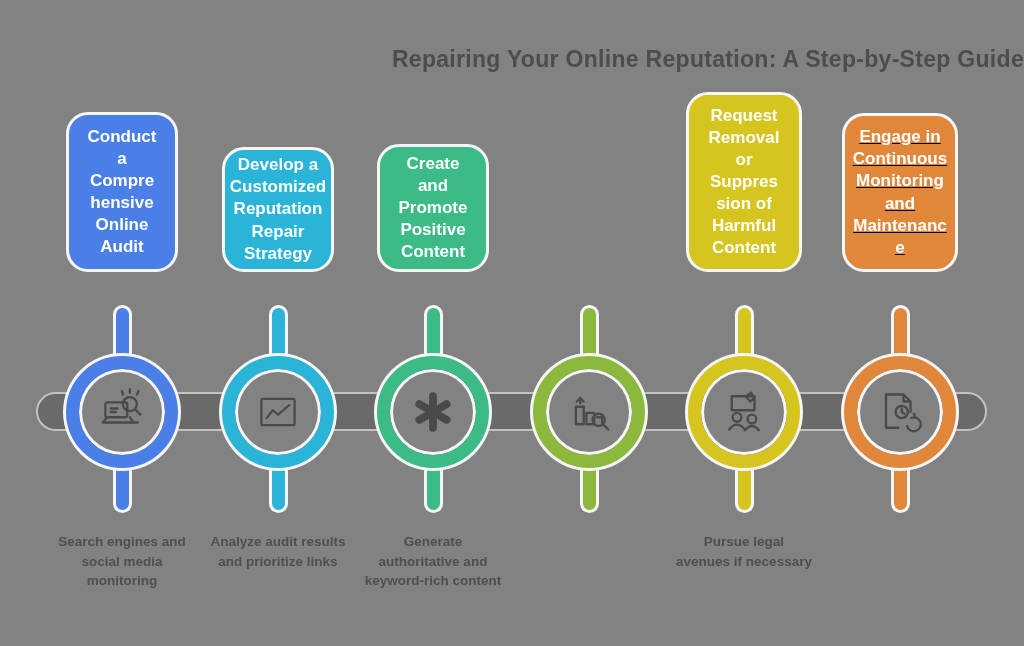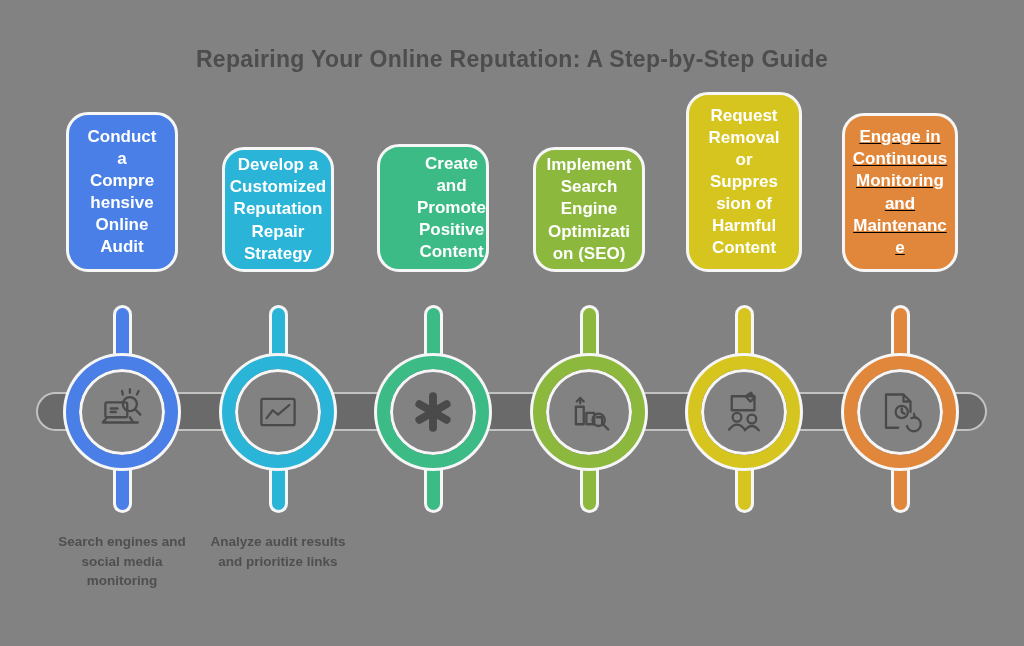--- a/index.html
+++ b/index.html
@@ -5,21 +5,21 @@
   html,body{margin:0;padding:0;}
   body{
     width:1024px;height:646px;position:relative;overflow:hidden;
     background:#828282;
     font-family:"Liberation Sans","DejaVu Sans",sans-serif;
   }
   .stage{position:absolute;inset:0;}
 
   .main-title{
     position:absolute;top:46px;left:0;width:100%;
-    text-align:center;font-size:23px;font-weight:bold;
+    text-align:right;font-size:23px;font-weight:bold;
     color:#4d4d4d;letter-spacing:.3px;
   }
 
   .timeline-bar{
     position:absolute;left:38px;top:394px;width:947px;height:35px;
     background:#6a6a6a;border-radius:18px;
     box-shadow:0 0 0 2px rgba(248,248,248,.55);
     z-index:1;
   }
 
@@ -62,21 +62,21 @@
     stroke-width:2.6;stroke-linecap:round;stroke-linejoin:round;}
   .step .caption{
     position:absolute;top:532px;left:0;width:180px;
     text-align:center;white-space:pre-line;
     color:#4f4f4f;font-weight:bold;font-size:13.5px;line-height:1.45;
   }
 
   
   .st1{left:32px;}  .st1 .box{height:160px;}
   .st2{left:188px;} .st2 .box{height:125px;}
-  .st3{left:343px;} .st3 .box{height:128px;justify-content:flex-end;}
+  .st3{left:343px;} .st3 .box{height:128px;}
   .st4{left:499px;} .st4 .box{height:125px;}
   .st5{left:654px;} .st5 .box{height:180px;width:116px;}
   .st6{left:810px;} .st6 .box{height:159px;width:116px;text-decoration:underline;}
 </style>
 </head>
 <body>
 
 <div class="stage">
 
   <div class="main-title">Repairing Your Online Reputation: A Step-by-Step Guide</div>
@@ -145,31 +145,27 @@
     <div class="ring">
       <span class="icon">
         <svg viewBox="0 0 64 64" style="stroke-width:9">
           <path d="M32 14 V50"></path>
           <path d="M16.4 23 L47.6 41"></path>
           <path d="M47.6 23 L16.4 41"></path>
         </svg>
       </span>
     </div>
     <div class="stem-bottom"></div>
+    <div class="caption">Generate
+authoritative and
+keyword-rich content</div>
   </div>
 
   <div class="step st4" style="--accent: #8cb93d;">
     <div class="stem-top"></div>
-    <div class="box">
-      <div class="box-title">Implement
-Search
-Engine
-Optimizati
-on (SEO)</div>
-    </div>
     <div class="ring">
       <span class="icon">
         <svg viewBox="0 0 64 64">
           <path d="M18 20 l4 -4 l4 4 M22 16 v6"></path>
           <rect x="17" y="26" width="9" height="20"></rect>
           <rect x="29" y="33" width="9" height="13"></rect>
           <path d="M41 38 h6 v8"></path>
           <circle cx="43" cy="41" r="7"></circle>
           <path d="M48 46 L54 52"></path>
         </svg>
@@ -195,20 +191,22 @@
           <rect x="18" y="14" width="26" height="16"></rect>
           <path d="M34 14 l6 -4 4 6 -5 4 z"></path>
           <circle cx="24" cy="38" r="5"></circle>
           <path d="M15 52 q9 -11 18 0"></path>
           <circle cx="41" cy="40" r="5"></circle>
           <path d="M33 53 q8 -10 16 0"></path>
         </svg>
       </span>
     </div>
     <div class="stem-bottom"></div>
+    <div class="caption">Pursue legal
+avenues if necessary</div>
   </div>
 
   <div class="step st6" style="--accent: #e1873c;">
     <div class="stem-top"></div>
     <div class="box">
       <div class="box-title">Engage in
 Continuous
 Monitoring
 and
 Maintenanc

